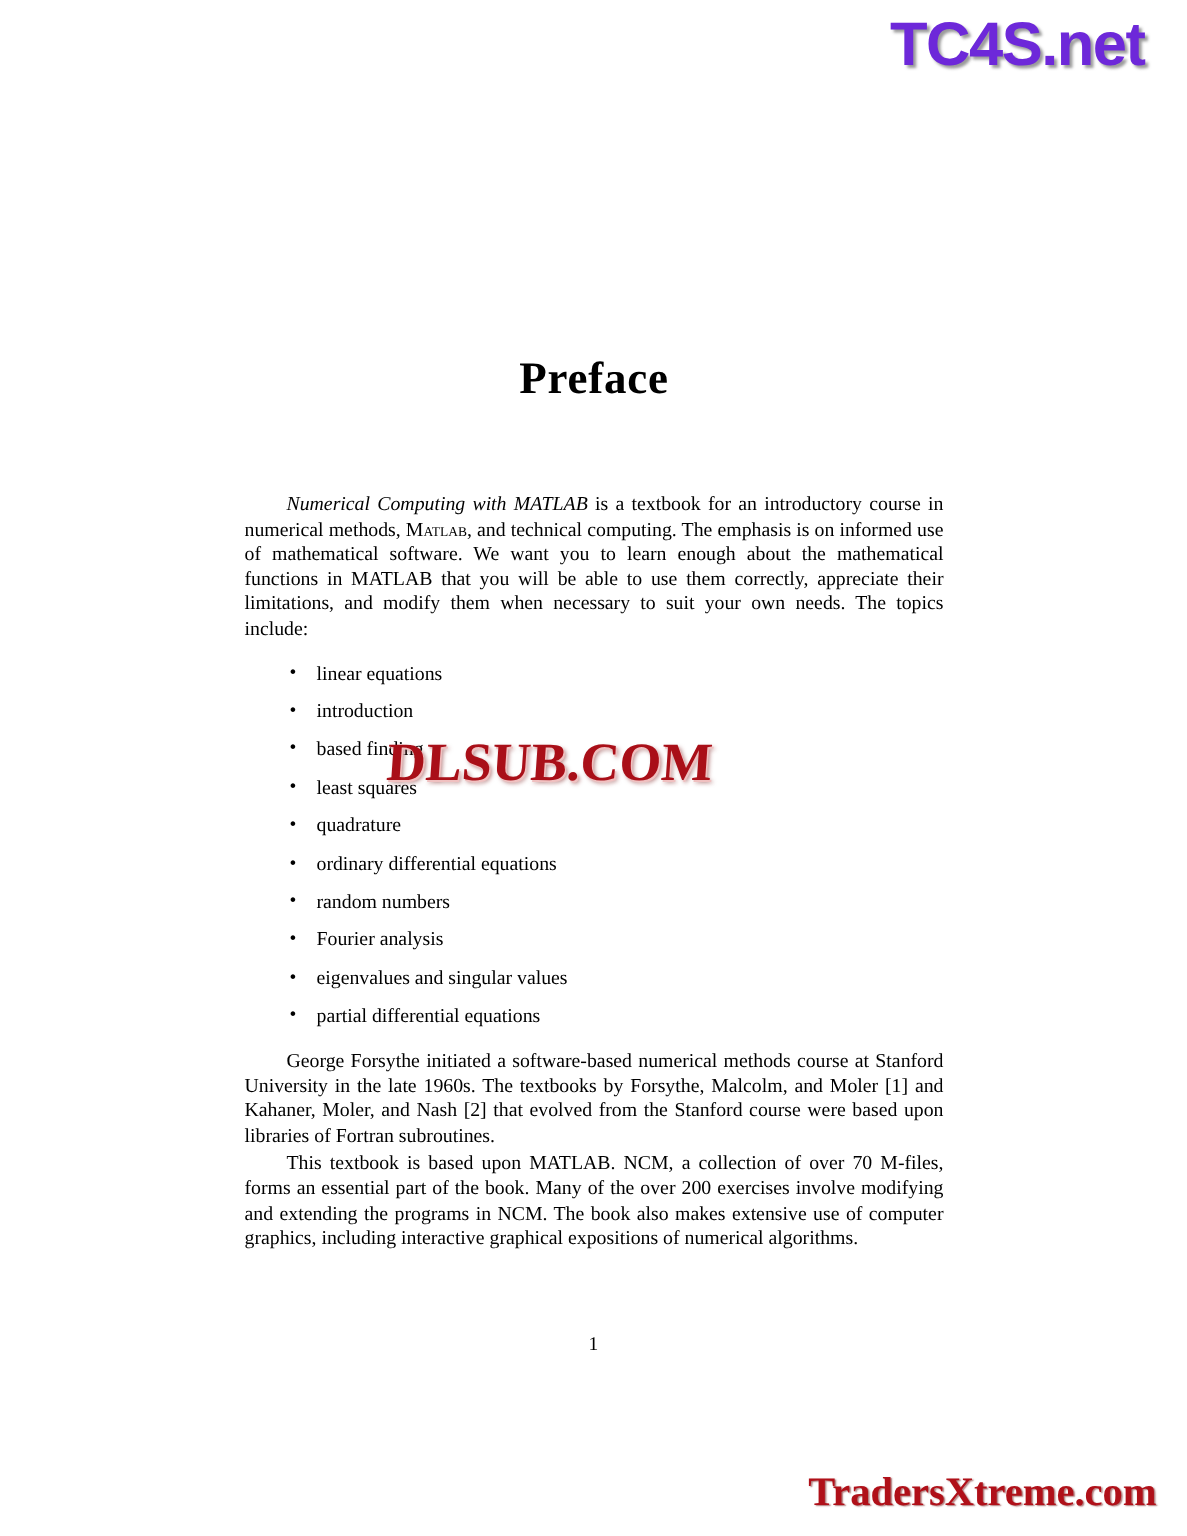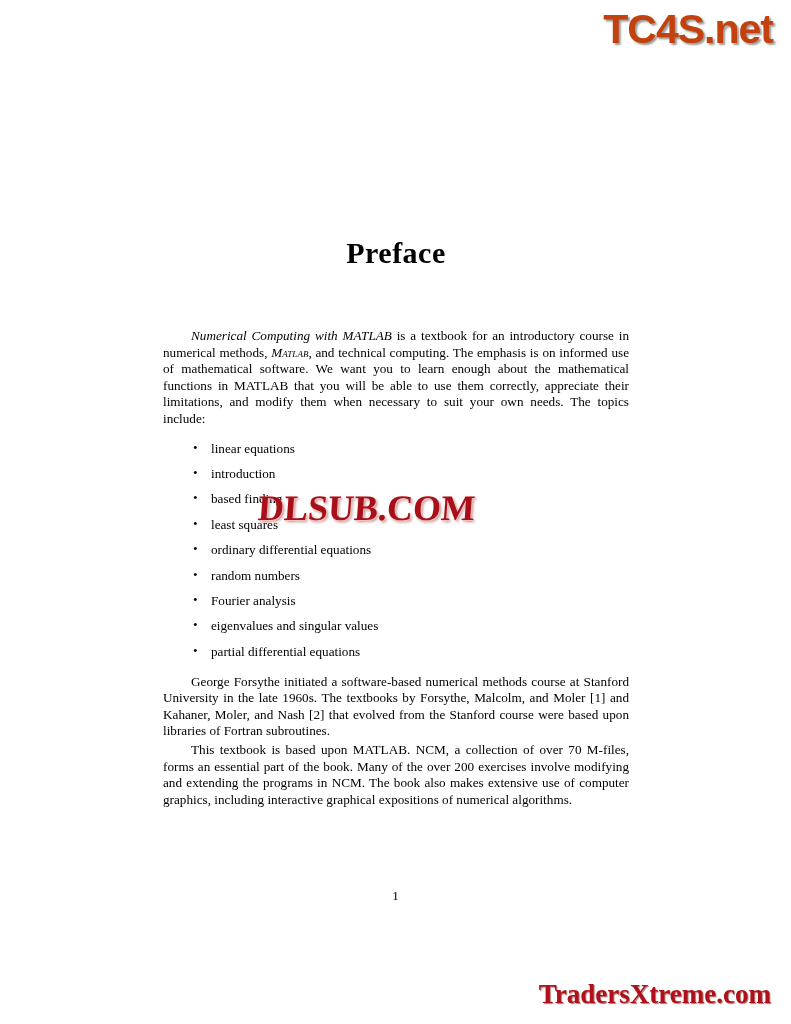--- a/index.html
+++ b/index.html
@@ -13,26 +13,26 @@
     position: relative;
     overflow: hidden;
     font-family: "Liberation Serif", serif;
     color: #000000;
   }
 
   
   .wm-top {
     position: absolute;
     top: 6px;
-    right: 18px;
+    right: 28px;
     font-family: "Liberation Sans", sans-serif;
     font-weight: bold;
     font-size: 41px;
     letter-spacing: -1px;
-    color: #c2410c;
+    color: #6d28d9;
     text-shadow: 2px 2px 2px rgba(120,120,120,0.75);
   }
   .wm-mid {
     position: absolute;
     top: 487px;
     left: 258px;
     font-family: "Liberation Serif", serif;
     font-weight: bold;
     font-style: normal;
     font-size: 36px;
@@ -84,21 +84,20 @@
     hyphens: none;
   }
   p.para.tight {
     margin-top: 8px;
   }
   .it {
     font-style: italic;
   }
   .sc {
     font-variant: small-caps;
-    font-style: italic;
   }
   ul.topics {
     list-style: none;
     margin: 13px 0 14px 0;
     padding: 0 0 0 30px;
   }
   ul.topics li {
     font-size: 13.2px;
     line-height: 16px;
     margin: 0 0 9.4px 0;
@@ -130,20 +129,21 @@
 
     <h1 class="title">Preface</h1>
 
     <p class="para"><span class="it">Numerical Computing with MATLAB</span><span> is a textbook for an introductory course in numerical methods, </span><span class="sc">Matlab</span><span>, and technical computing. The emphasis is on informed use of mathematical software. We want you to learn enough about the mathematical functions in MATLAB that you will be able to use them correctly, appreciate their limitations, and modify them when necessary to suit your own needs. The topics include:</span></p>
 
     <ul class="topics">
       <li>linear equations</li>
       <li>introduction</li>
       <li>based finding</li>
       <li>least squares</li>
+      <li>quadrature</li>
       <li>ordinary differential equations</li>
       <li>random numbers</li>
       <li>Fourier analysis</li>
       <li>eigenvalues and singular values</li>
       <li>partial differential equations</li>
     </ul>
 
     <p class="para tight">George Forsythe initiated a software-based numerical methods course at Stanford University in the late 1960s. The textbooks by Forsythe, Malcolm, and Moler [1] and Kahaner, Moler, and Nash [2] that evolved from the Stanford course were based upon libraries of Fortran subroutines.</p>
     <p class="para">This textbook is based upon MATLAB. NCM, a collection of over 70 M-files, forms an essential part of the book. Many of the over 200 exercises involve modifying and extending the programs in NCM. The book also makes extensive use of computer graphics, including interactive graphical expositions of numerical algorithms.</p>
 

